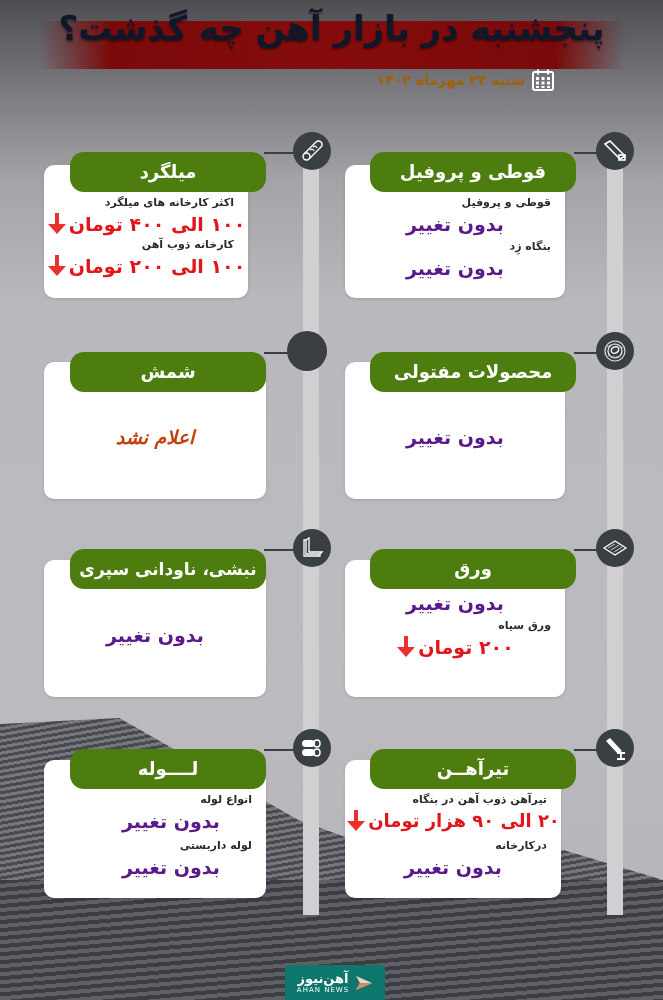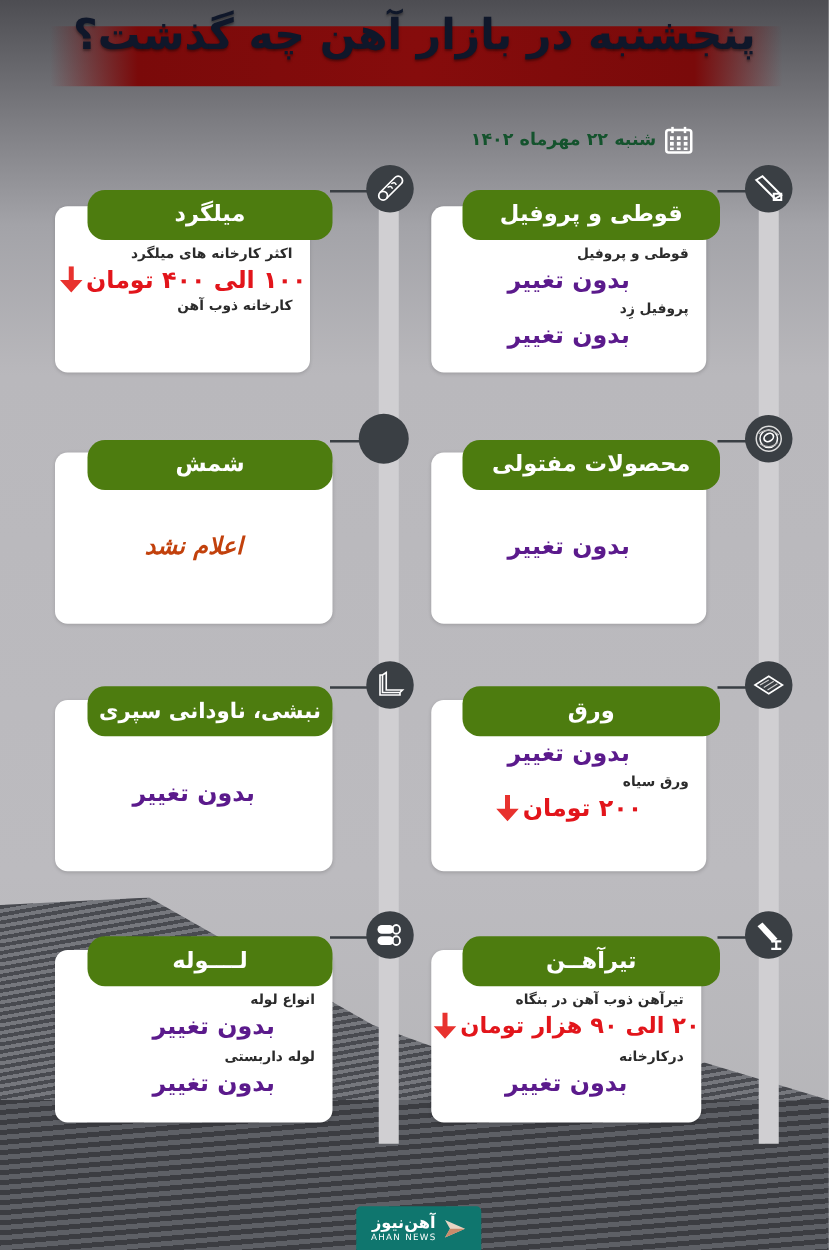--- a/index.html
+++ b/index.html
@@ -25,22 +25,22 @@
     .title-band {
       position: absolute; left: 40px; top: 21px; width: 586px; height: 48px;
       background: linear-gradient(90deg, rgba(130,10,10,0) 0%, #7a0a0a 12%, #860c0c 50%, #7a0a0a 88%, rgba(130,10,10,0) 100%);
     }
     .title {
       position: absolute; left: 0; right: 0; top: 6px; text-align: center;
       color: #0f172a; font-weight: bold; font-size: 34px; line-height: 44px;
       text-shadow: 0 2px 2px rgba(0,0,0,0.4);
     }
     .date-row {
-      position: absolute; right: 108px; top: 100px; display: flex; align-items: center; gap: 6px;
-      color: #14532d; font-weight: bold; font-size: 14px;
+      position: absolute; right: 108px; top: 68px; display: flex; align-items: center; gap: 6px;
+      color: #a16207; font-weight: bold; font-size: 14px;
     }
     .cal-icon { width: 24px; height: 24px; }
 
     
     .rail {
       position: absolute; width: 16px; background: #d0cfd2; top: 160px; bottom: 85px;
     }
     .rail.r1 { left: 303px; }
     .rail.r2 { left: 607px; }
 
@@ -105,21 +105,21 @@
   <span>شنبه ۲۲ مهرماه ۱۴۰۲</span>
 </div>
 
 <div class="rail r1"></div>
 <div class="rail r2"></div>
 
 <div class="card" style="left:345px; top:165px; width:220px; height:133px;">
   <div class="card-body" style="top:30px;">
     <div class="lbl">قوطی و پروفیل</div>
     <div class="val purple">بدون تغییر</div>
-    <div class="lbl" style="margin-top:2px;">پروفیل زِد</div>
+    <div class="lbl" style="margin-top:2px;">بنگاه زِد</div>
     <div class="val purple">بدون تغییر</div>
   </div>
 </div>
 <div class="card-head" style="left:370px; top:152px; width:206px;">قوطی و پروفیل</div>
 <div class="icon-circle" style="left:596px; top:132px;">
   <svg viewBox="0 0 26 26">
       <path d="M3 6 L8 3 L23 18 L18 21 Z" fill="none" stroke="#fff" stroke-width="1.6"></path>
       <rect x="17" y="17" width="6" height="5" fill="none" stroke="#fff" stroke-width="1.6"></rect>
     </svg>
 </div>
@@ -127,20 +127,26 @@
 <div class="card" style="left:44px; top:165px; width:204px; height:133px;">
   <div class="card-body" style="top:30px;">
     <div class="lbl">اکثر کارخانه های میلگرد</div>
     <div class="row-red">
       <span class="val red">۱۰۰ الی ۴۰۰ تومان</span>
       <svg class="down-arrow" viewBox="0 0 20 22">
           <path d="M8 0 H12 V11 H19 L10 21 L1 11 H8 Z" fill="#e8322e"></path>
         </svg>
     </div>
     <div class="lbl">کارخانه ذوب آهن</div>
+    <div class="row-red">
+      <span class="val red">۱۰۰ الی ۲۰۰ تومان</span>
+      <svg class="down-arrow" viewBox="0 0 20 22">
+          <path d="M8 0 H12 V11 H19 L10 21 L1 11 H8 Z" fill="#e8322e"></path>
+        </svg>
+    </div>
   </div>
 </div>
 <div class="card-head" style="left:70px; top:152px; width:196px;">میلگرد</div>
 <div class="icon-circle" style="left:293px; top:132px;">
   <svg viewBox="0 0 26 26">
       <path d="M5 16 L17 4 A3 3 0 0 1 22 9 L10 21" fill="none" stroke="#fff" stroke-width="1.4"></path>
       <circle cx="7.5" cy="18.5" r="3.5" fill="none" stroke="#fff" stroke-width="1.4"></circle>
       <path d="M11 12 Q14 10 15 13 M14 9 Q17 7 18 10" fill="none" stroke="#fff" stroke-width="1.2"></path>
     </svg>
 </div>

